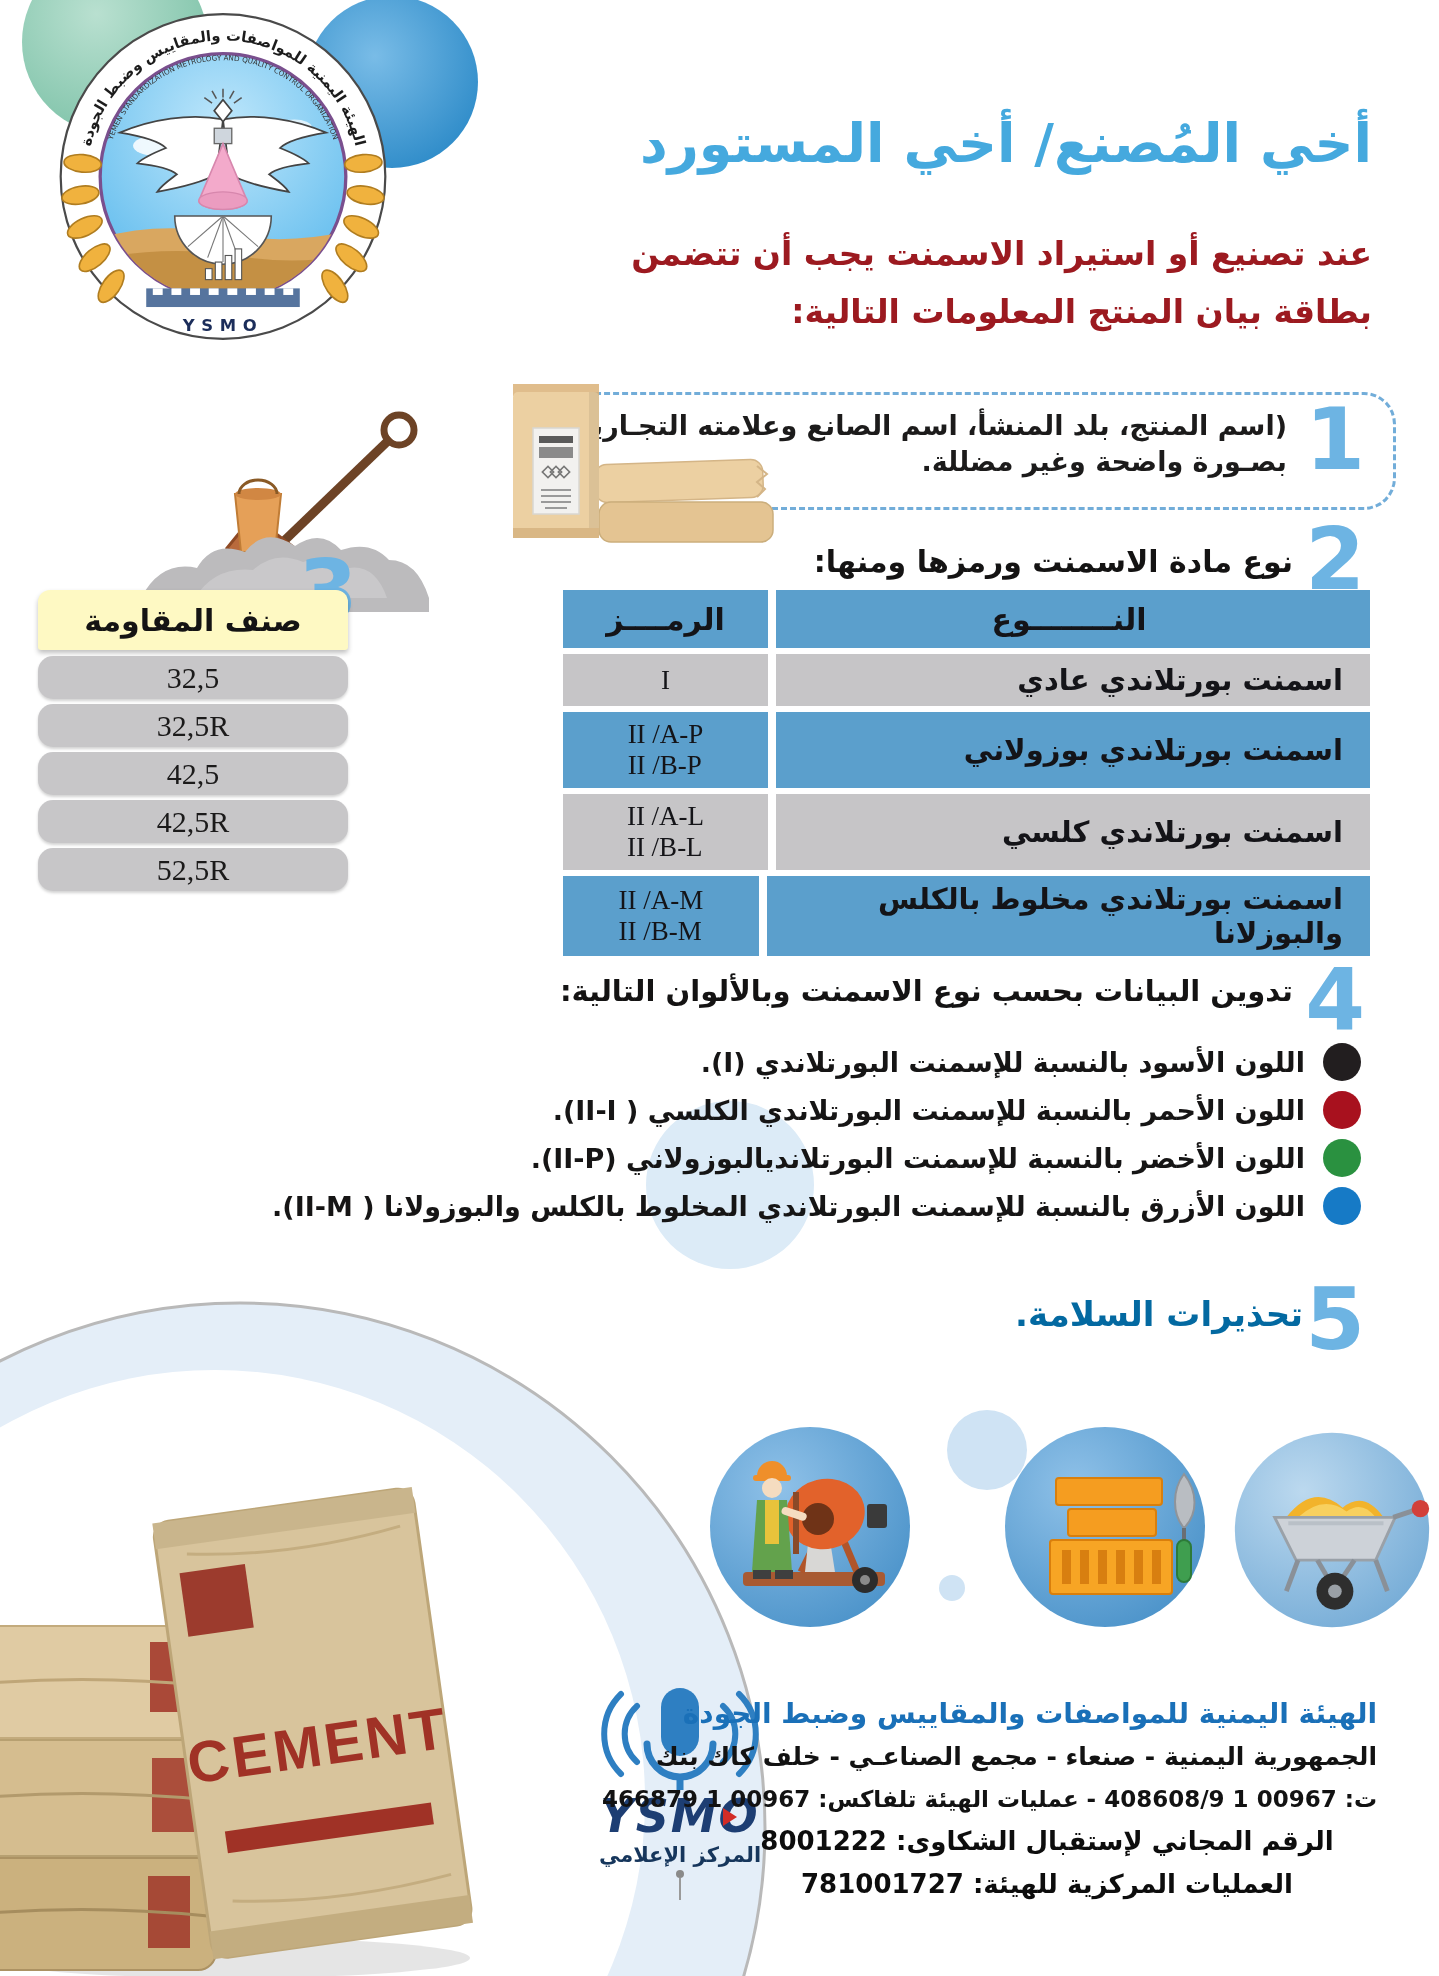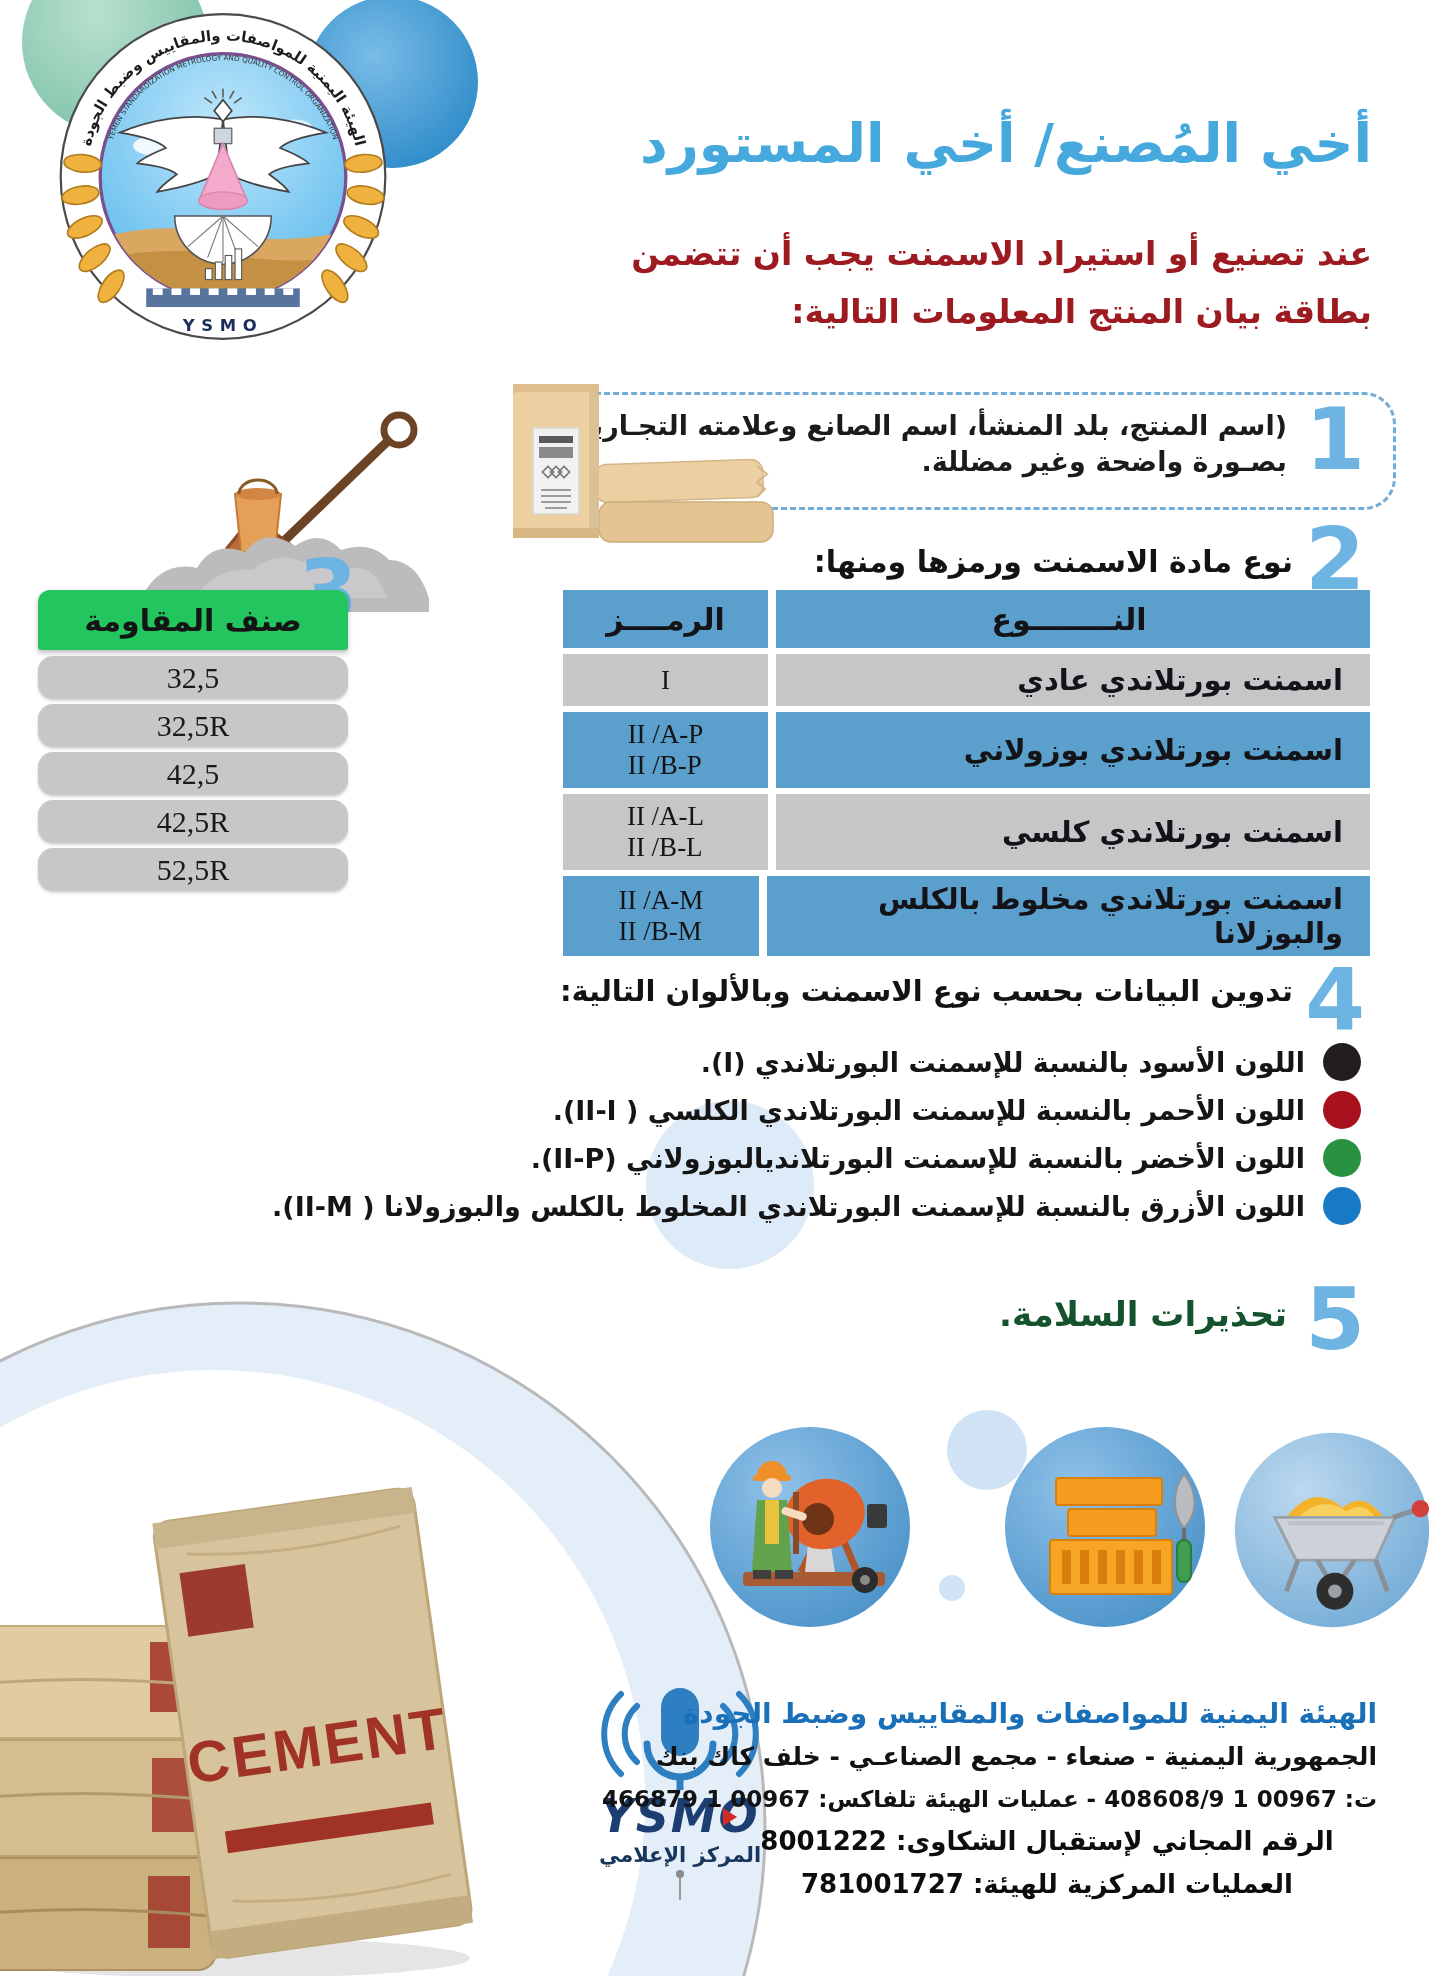--- a/index.html
+++ b/index.html
@@ -28,37 +28,37 @@
   .t2 .code-cell{width:205px;justify-content:center;text-align:left;
                  font-family:"Liberation Serif","DejaVu Serif",serif;font-size:27px;
                  line-height:31px;white-space:pre-line;direction:ltr;}
   .t2 .blue{background:#5b9fcc;}
   .t2 .gray{background:#c6c5c7;}
   .t2 .h58{height:58px;} .t2 .h52{height:52px;} .t2 .h76{height:76px;} .t2 .h80{height:80px;}
   .t2 .head{font-size:30px;font-weight:700;}
   .t2 .head.type-cell{justify-content:center;padding-right:8px;}
   
   .t3{left:38px;top:590px;width:310px;}
-  .t3 .hdr{height:60px;background:#22c55e;border-radius:12px 12px 3px 3px;
+  .t3 .hdr{height:60px;background:#fef9c3;border-radius:12px 12px 3px 3px;
            display:flex;align-items:center;justify-content:center;direction:rtl;
            font-size:30px;font-weight:700;color:#151414;box-shadow:0 3px 5px rgba(0,0,0,.25);
            margin-bottom:6px;}
   .t3 .row{height:43px;background:#c7c6c8;border-radius:15px;margin-bottom:5px;
            display:flex;align-items:center;justify-content:center;
            font-family:"Liberation Serif","DejaVu Serif",serif;font-size:30px;color:#1b1a1a;
            box-shadow:0 2px 3px rgba(0,0,0,.18);}
   
   .item4-title{top:974px;right:146px;font-size:29px;font-weight:700;color:#141313;direction:rtl;white-space:nowrap;}
   .bullet-row{right:78px;display:flex;direction:rtl;align-items:center;gap:18px;height:42px;}
   .bullet-dot{width:38px;height:38px;border-radius:50%;flex:0 0 auto;}
   .bullet-text{font-size:27px;font-weight:700;color:#161515;white-space:nowrap;direction:rtl;}
   .dot-black{background:#221e1f;} .dot-red{background:#a8111e;}
   .dot-green{background:#2a9140;} .dot-blue{background:#167ac6;}
   
-  .item5-title{top:1294px;right:152px;font-size:34px;font-weight:700;color:#14532d;direction:rtl;white-space:nowrap;}
+  .item5-title{top:1294px;right:136px;font-size:34px;font-weight:700;color:#0369a1;direction:rtl;white-space:nowrap;}
   
   .contact{top:1692px;right:62px;width:660px;text-align:center;direction:rtl;}
   .contact .c1{font-size:28px;font-weight:800;color:#1a70b8;line-height:44px;white-space:nowrap;}
   .contact .c2{font-size:25px;font-weight:700;color:#121212;line-height:42px;white-space:nowrap;}
   .contact .c3{font-size:23px;font-weight:700;color:#121212;line-height:42px;white-space:nowrap;}
   .contact .c4,.contact .c5{font-size:26px;font-weight:800;color:#0d0d0d;line-height:43px;white-space:nowrap;}
 </style>
 </head>
 <body>
 

